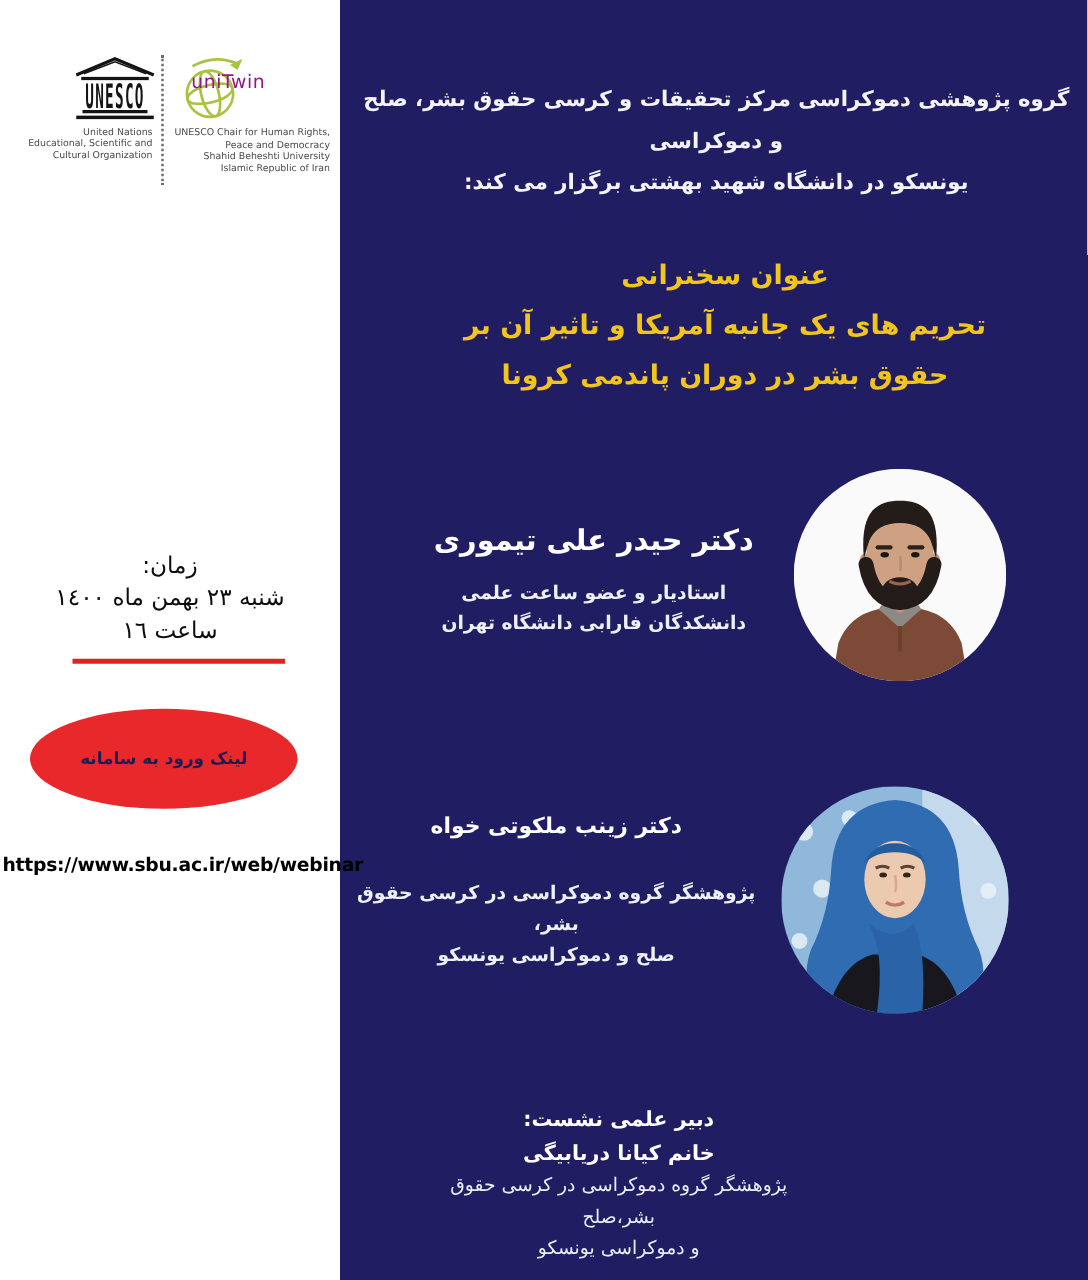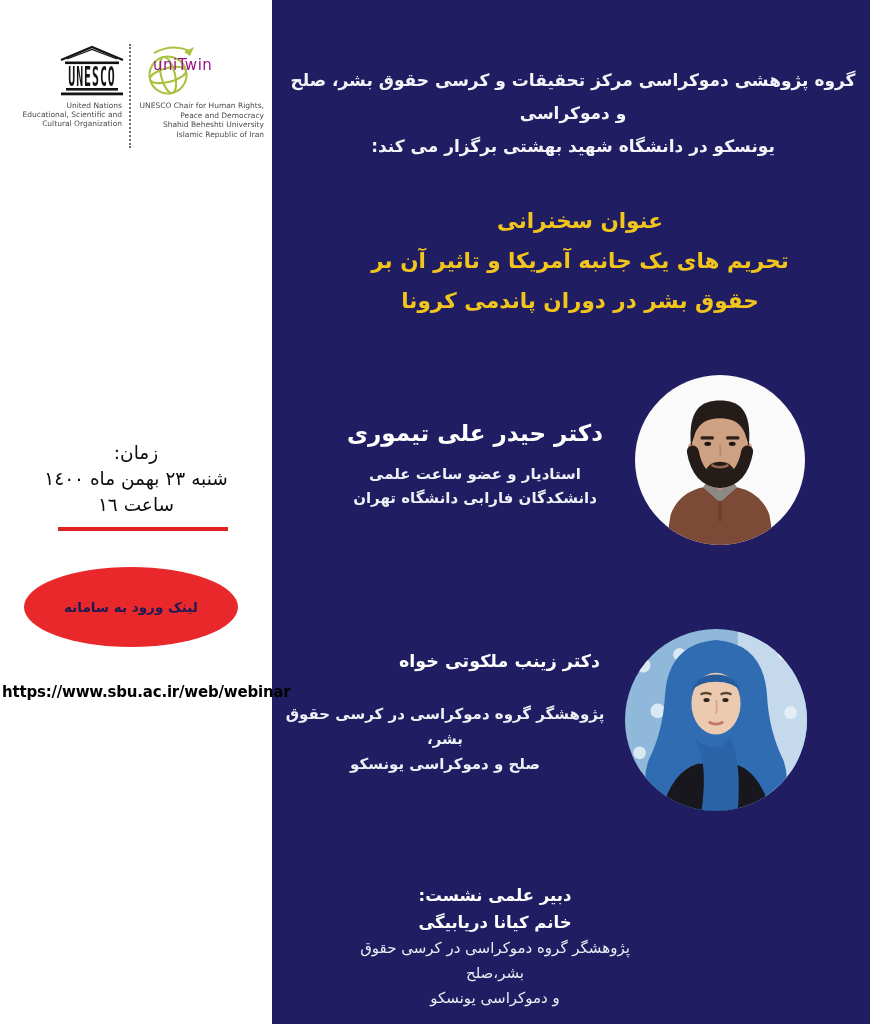--- a/index.html
+++ b/index.html
@@ -58,21 +58,21 @@
   .photo-circle svg { display:block; width:100%; height:100%; }
   .sp1-name {
     position:absolute; left:330px; top:420px; width:290px; text-align:center;
     color:#fff; font-size:23px; font-weight:bold; direction:rtl;
   }
   .sp1-roles {
     position:absolute; left:318px; top:462px; width:314px; text-align:center;
     color:#eef0f5; font-size:15px; font-weight:bold; line-height:24px; direction:rtl;
   }
   .sp2-name {
-    position:absolute; left:290px; top:651px; width:310px; text-align:right;
+    position:absolute; left:290px; top:651px; width:310px; text-align:center;
     color:#fff; font-size:17.5px; font-weight:bold; direction:rtl;
   }
   .sp2-roles {
     position:absolute; left:278px; top:702px; width:334px; text-align:center;
     color:#eef0f5; font-size:15px; font-weight:bold; line-height:25px; direction:rtl;
   }
   .moderator {
     position:absolute; left:330px; top:882px; width:330px; text-align:center;
     color:#fff; direction:rtl;
   }

